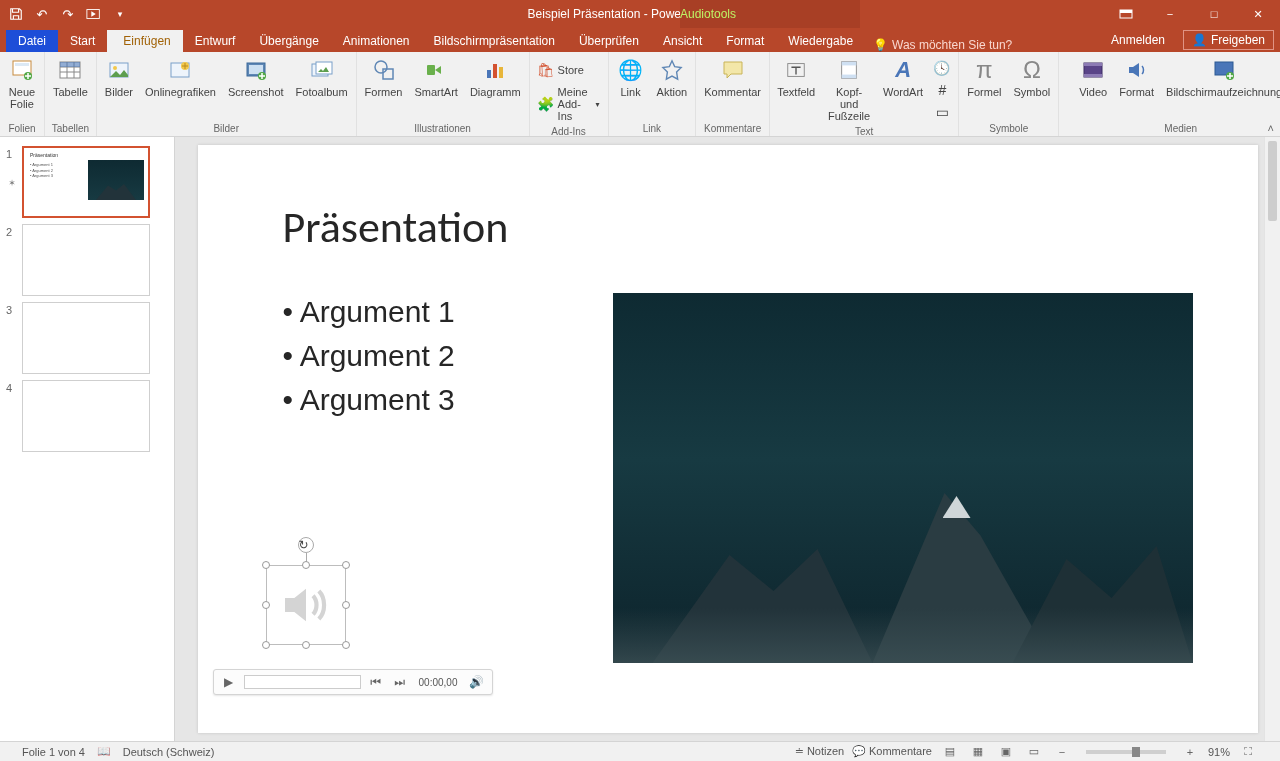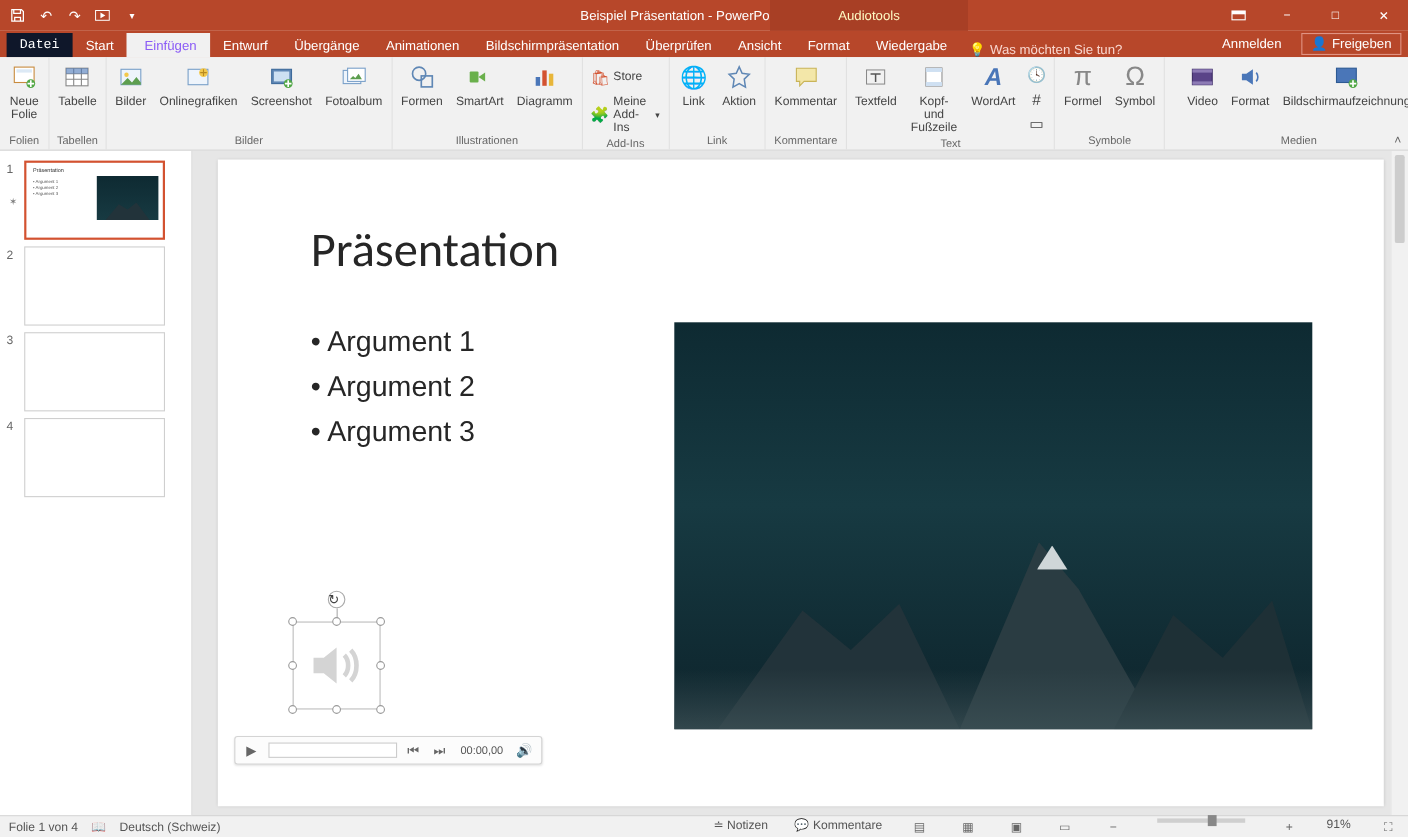--- a/index.html
+++ b/index.html
@@ -3,28 +3,28 @@
 <meta charset="utf-8">
 <style>
 * { margin: 0; padding: 0; box-sizing: border-box; font-family: "Segoe UI", Arial, sans-serif; }
 body { width: 1280px; height: 761px; background: #fff; overflow: hidden; font-size: 12px; color: #444; }
 
 .titlebar { height: 28px; background: #b7472a; display: flex; align-items: center; color: #fff; }
 .qat { display: flex; align-items: center; gap: 2px; padding: 0 4px; }
 .qat-btn { width: 24px; height: 24px; display: flex; align-items: center; justify-content: center; color: #fff; font-size: 13px; }
 .title-center { flex: 1; display: flex; justify-content: center; align-items: center; }
 .title-text { font-size: 12px; color: #fff; }
-.contextual-tab { position: absolute; left: 680px; top: 0; width: 180px; height: 28px; background: #a83f25; display: flex; align-items: center; justify-content: center; color: #fef9c3; font-size: 12px; margin-left: 20px; }
+.contextual-tab { position: absolute; left: 680px; top: 0; width: 180px; height: 28px; background: #a83f25; display: flex; align-items: center; color: #bef264; font-size: 12px; }
 .win-controls { display: flex; }
 .win-btn { width: 44px; height: 28px; display: flex; align-items: center; justify-content: center; color: #fff; font-size: 11px; }
 
 .tabs { height: 24px; background: #b7472a; display: flex; align-items: flex-end; color: #fff; padding-left: 6px; }
 .tab { padding: 4px 12px; font-size: 12px; cursor: pointer; }
-.tab.file { background: #0f172a; font-family: Liberation Mono, monospace; }
-.tab.active { background: #f1f1f1; color: #8b5cf6; padding-left: 16px; }
+.tab.file { background: #1d4ed8; }
+.tab.active { background: #f1f1f1; color: #a16207; padding-left: 16px; }
 .tab-right { margin-left: auto; display: flex; align-items: center; }
 .tell-me { display: flex; align-items: center; gap: 4px; padding: 0 8px; font-size: 12px; color: #f9d7cf; }
 .share-btn { padding: 2px 8px; border: 1px solid #e09383; margin: 2px 6px; display: flex; align-items: center; gap: 4px; color:#fff; font-size:12px;}
 
 .ribbon { height: 85px; background: #f1f1f1; border-bottom: 1px solid #d4d4d4; display: flex; position: relative; }
 .ribbon-group { display: flex; flex-direction: column; border-right: 1px solid #e1e1e1; padding: 2px 4px 0 4px; }
 .ribbon-group-body { display: flex; gap: 4px; flex: 1; align-items: flex-start; }
 .ribbon-group-label { font-size: 10px; color: #666; text-align: center; padding: 2px 0; }
 .rb-btn { display: flex; flex-direction: column; align-items: center; justify-content: flex-start; width: auto; min-width: 36px; padding: 2px 4px; cursor: pointer; }
 .rb-btn .ic { width: 28px; height: 28px; display: flex; align-items: center; justify-content: center; font-size: 20px; }
@@ -37,21 +37,21 @@
 .thumb-panel { width: 175px; background: #fff; border-right: 1px solid #d4d4d4; overflow-y: auto; padding: 6px 0; }
 .thumb-row { display: flex; padding: 3px 8px 3px 6px; }
 .thumb-num { width: 12px; font-size: 11px; color: #666; padding-top: 2px; }
 .thumb-box { width: 128px; height: 72px; background: #fff; border: 1px solid #cfcfcf; margin-left: 4px; position: relative; }
 .thumb-box.selected { border: 2px solid #d35230; }
 .star { font-size: 9px; color: #7d7d7d; margin-top: 18px; width: 12px; text-align: center; }
 
 .editor { flex: 1; display: flex; flex-direction: column; align-items: center; position: relative; overflow: hidden; }
 .slide-area { margin-top: 8px; width: 1060px; height: 588px; background: #fff; box-shadow: 0 0 3px rgba(0,0,0,0.15); position: relative; }
 .slide-title { position: absolute; left: 85px; top: 55px; font-size: 44px; color: #262626; font-family: Calibri, sans-serif; font-weight: 300; }
-.bullet-list { position: absolute; left: 85px; top: 150px; font-size: 26px; color: #262626; font-family: Calibri, sans-serif; }
+.bullet-list { position: absolute; left: 85px; top: 150px; font-size: 30px; color: #262626; font-family: Calibri, sans-serif; }
 .bullet-list div { margin-bottom: 10px; }
 .bullet-list div::before { content: "• "; }
 .mountain { position: absolute; right: 65px; top: 148px; width: 580px; height: 370px; background: linear-gradient(to bottom, #0e2a32 0%, #173a42 45%, #0d232b 100%); overflow: hidden; }
 .peak { position: absolute; bottom: 0; background: #1a2b30; }
 .p1 { left: 40px; width: 220px; height: 120px; clip-path: polygon(0% 100%, 35% 10%, 55% 40%, 75% 5%, 100% 100%); background:#22333a;}
 .p2 { left: 260px; width: 180px; height: 170px; clip-path: polygon(0% 100%, 40% 0%, 60% 25%, 100% 100%); background:#2a3c42;}
 .p3 { left: 400px; width: 180px; height: 130px; clip-path: polygon(0% 100%, 30% 20%, 55% 50%, 80% 10%, 100% 100%); background:#1e3036;}
 .snow { position:absolute; background:#cfd6d8; }
 .s1 { left: 330px; bottom: 145px; width: 28px; height: 22px; clip-path: polygon(0% 100%,50% 0%,100% 100%);}
 .fog { position:absolute; bottom:0; left:0; right:0; height:55px; background: linear-gradient(to bottom, rgba(60,80,85,0) 0%, rgba(60,80,85,0.8) 100%);}
@@ -67,23 +67,23 @@
 .speaker-icon { position:absolute; inset:12px; display:flex; align-items:center; justify-content:center; color:#c8c8c8; font-size:46px;}
 
 .media-bar { position:absolute; left: 15px; top: 524px; width: 280px; height: 26px; background:#fcfcfc; border:1px solid #d4d4d4; border-radius:3px; display:flex; align-items:center; padding:0 6px; gap:6px; box-shadow:0 1px 2px rgba(0,0,0,0.1);}
 .media-bar .mbtn { width:18px; height:18px; display:flex; align-items:center; justify-content:center; color:#666; font-size:12px;}
 .media-track { flex:1; height:14px; background:#fff; border:1px solid #ccc;}
 .media-time { font-size:10px; color:#555; padding: 0 4px;}
 
 .vscroll { position:absolute; right:0; top:0; width:16px; bottom:0; background:#f1f1f1; border-left:1px solid #e3e3e3;}
 .vthumb { position:absolute; top:4px; left:3px; right:3px; height:80px; background:#cdcdcd; border-radius:2px;}
 
-.statusbar { height: 20px; background: #f1f1f1; border-top: 1px solid #d4d4d4; display: flex; align-items: center; font-size: 11px; color: #555; padding: 0 8px; }
+.statusbar { height: 20px; background: #f1f1f1; border-top: 1px solid #d4d4d4; display: flex; align-items: center; font-size: 11px; color: #555; padding: 0 22px; }
 .statusbar .sb-left { display:flex; gap:12px; align-items:center;}
-.statusbar .sb-right { margin-left:auto; display:flex; align-items:flex-start; gap:24px;}
+.statusbar .sb-right { margin-left:auto; display:flex; align-items:center; gap:8px;}
 .view-btn { width:20px; height:16px; display:flex; align-items:center; justify-content:center; color:#666; cursor:pointer;}
 .zoom-slider { width:80px; height:4px; background:#cfcfcf; position:relative; margin:0 6px;}
 .zoom-thumb { position:absolute; left:58%; top:-3px; width:8px; height:10px; background:#888;}
 
 svg { display:block; }
 </style>
 </head>
 <body>
 
 <div class="titlebar">

